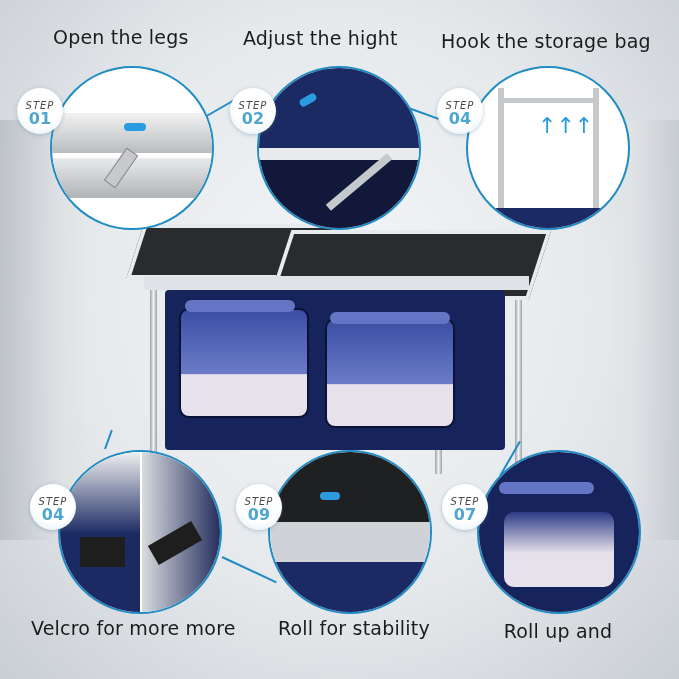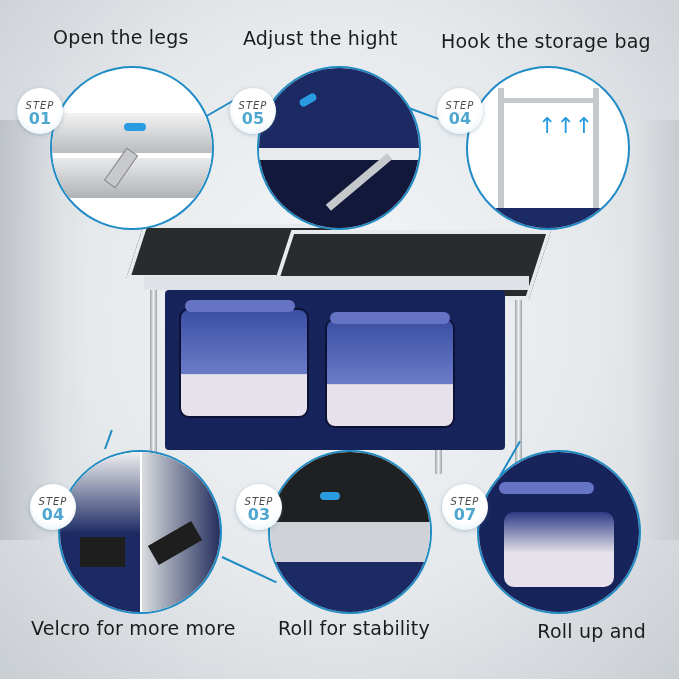--- a/index.html
+++ b/index.html
@@ -45,21 +45,21 @@
 <body>
 
 <div class="blur-l"></div>
 <div class="blur-r"></div>
 
 <div class="caption" style="left:53px;top:26px;">Open the legs</div>
 <div class="caption" style="left:243px;top:27px;">Adjust the hight</div>
 <div class="caption" style="left:441px;top:30px;">Hook the storage bag</div>
 <div class="caption" style="left:31px;top:617px;">Velcro for more more</div>
 <div class="caption" style="left:278px;top:617px;">Roll for stability</div>
-<div class="caption ml" style="left:470px;top:617px;width:176px;text-align:right;">
+<div class="caption ml" style="left:470px;top:617px;width:176px;">
   <div>Roll up and</div>
 </div>
 
 <div class="table">
   <div class="leg" style="left:20px;top:55px;height:180px;"></div>
   <div class="leg" style="left:385px;top:70px;height:170px;"></div>
   <div class="leg" style="left:305px;top:90px;height:160px;"></div>
   <div class="top1"></div>
   <div class="top2"></div>
   <div class="frame"></div>
@@ -115,30 +115,30 @@
   <div class="ph" style="left:20px;top:30px;width:95px;height:12px;background:#6574c4;border-radius:6px;"></div>
   <div class="ph" style="left:25px;top:60px;width:110px;height:75px;background:linear-gradient(180deg,#2c3b85,#e6e1ea 55%);border-radius:10px;"></div>
 </div>
 
 <div class="badge" style="left:17px;top:88px;">
   <span class="s">STEP</span>
   <span class="n">01</span>
 </div>
 <div class="badge" style="left:230px;top:88px;">
   <span class="s">STEP</span>
-  <span class="n">05</span>
+  <span class="n">02</span>
 </div>
 <div class="badge" style="left:437px;top:88px;">
   <span class="s">STEP</span>
   <span class="n">04</span>
 </div>
 <div class="badge" style="left:30px;top:484px;">
   <span class="s">STEP</span>
   <span class="n">04</span>
 </div>
 <div class="badge" style="left:236px;top:484px;">
   <span class="s">STEP</span>
-  <span class="n">03</span>
+  <span class="n">09</span>
 </div>
 <div class="badge" style="left:442px;top:484px;">
   <span class="s">STEP</span>
   <span class="n">07</span>
 </div>
 
 </body></html>

